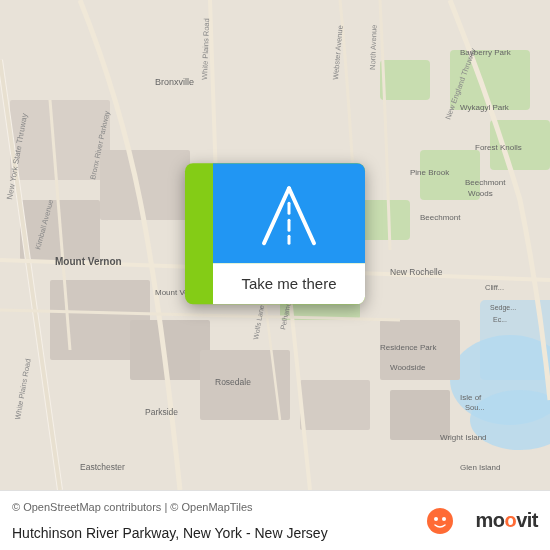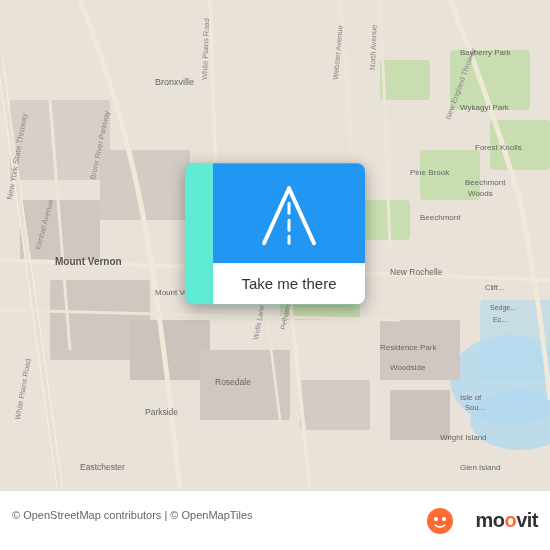--- a/index.html
+++ b/index.html
@@ -27,21 +27,21 @@
       top: 0; left: 0;
     }
 
     
     #card-overlay {
       position: absolute;
       top: 50%;
       left: 50%;
       transform: translate(-50%, -58%);
       width: 180px;
-      background: #5eead4;
+      background: #84cc16;
       border-radius: 8px;
       box-shadow: 0 4px 16px rgba(0,0,0,0.35);
       overflow: hidden;
       z-index: 10;
       padding-left: 28px;
     }
 
     #card-icon-area {
       background: #2196F3;
       width: 100%;
@@ -221,20 +221,21 @@
         <line x1="35" y1="58" x2="35" y2="65" stroke="white" stroke-width="3" stroke-linecap="round"></line>
       </svg>
     </div>
     <button id="card-button">Take me there</button>
   </div>
 </div>
 
 <div id="bottom-bar">
   <div id="bottom-left">
     <div id="attribution">© OpenStreetMap contributors | © OpenMapTiles</div>
+    <div id="route-name">Hutchinson River Parkway, New York - New Jersey</div>
   </div>
   <div id="moovit-logo">
 
     <svg id="moovit-icon" viewBox="0 0 28 28" xmlns="http://www.w3.org/2000/svg">
       <circle cx="14" cy="14" r="13" fill="#FF6B35"></circle>
 
       <circle cx="10" cy="12" r="2" fill="white"></circle>
       <circle cx="18" cy="12" r="2" fill="white"></circle>
 
       <path d="M 9 18 Q 14 22 19 18" stroke="white" stroke-width="1.5" fill="none" stroke-linecap="round"></path>

